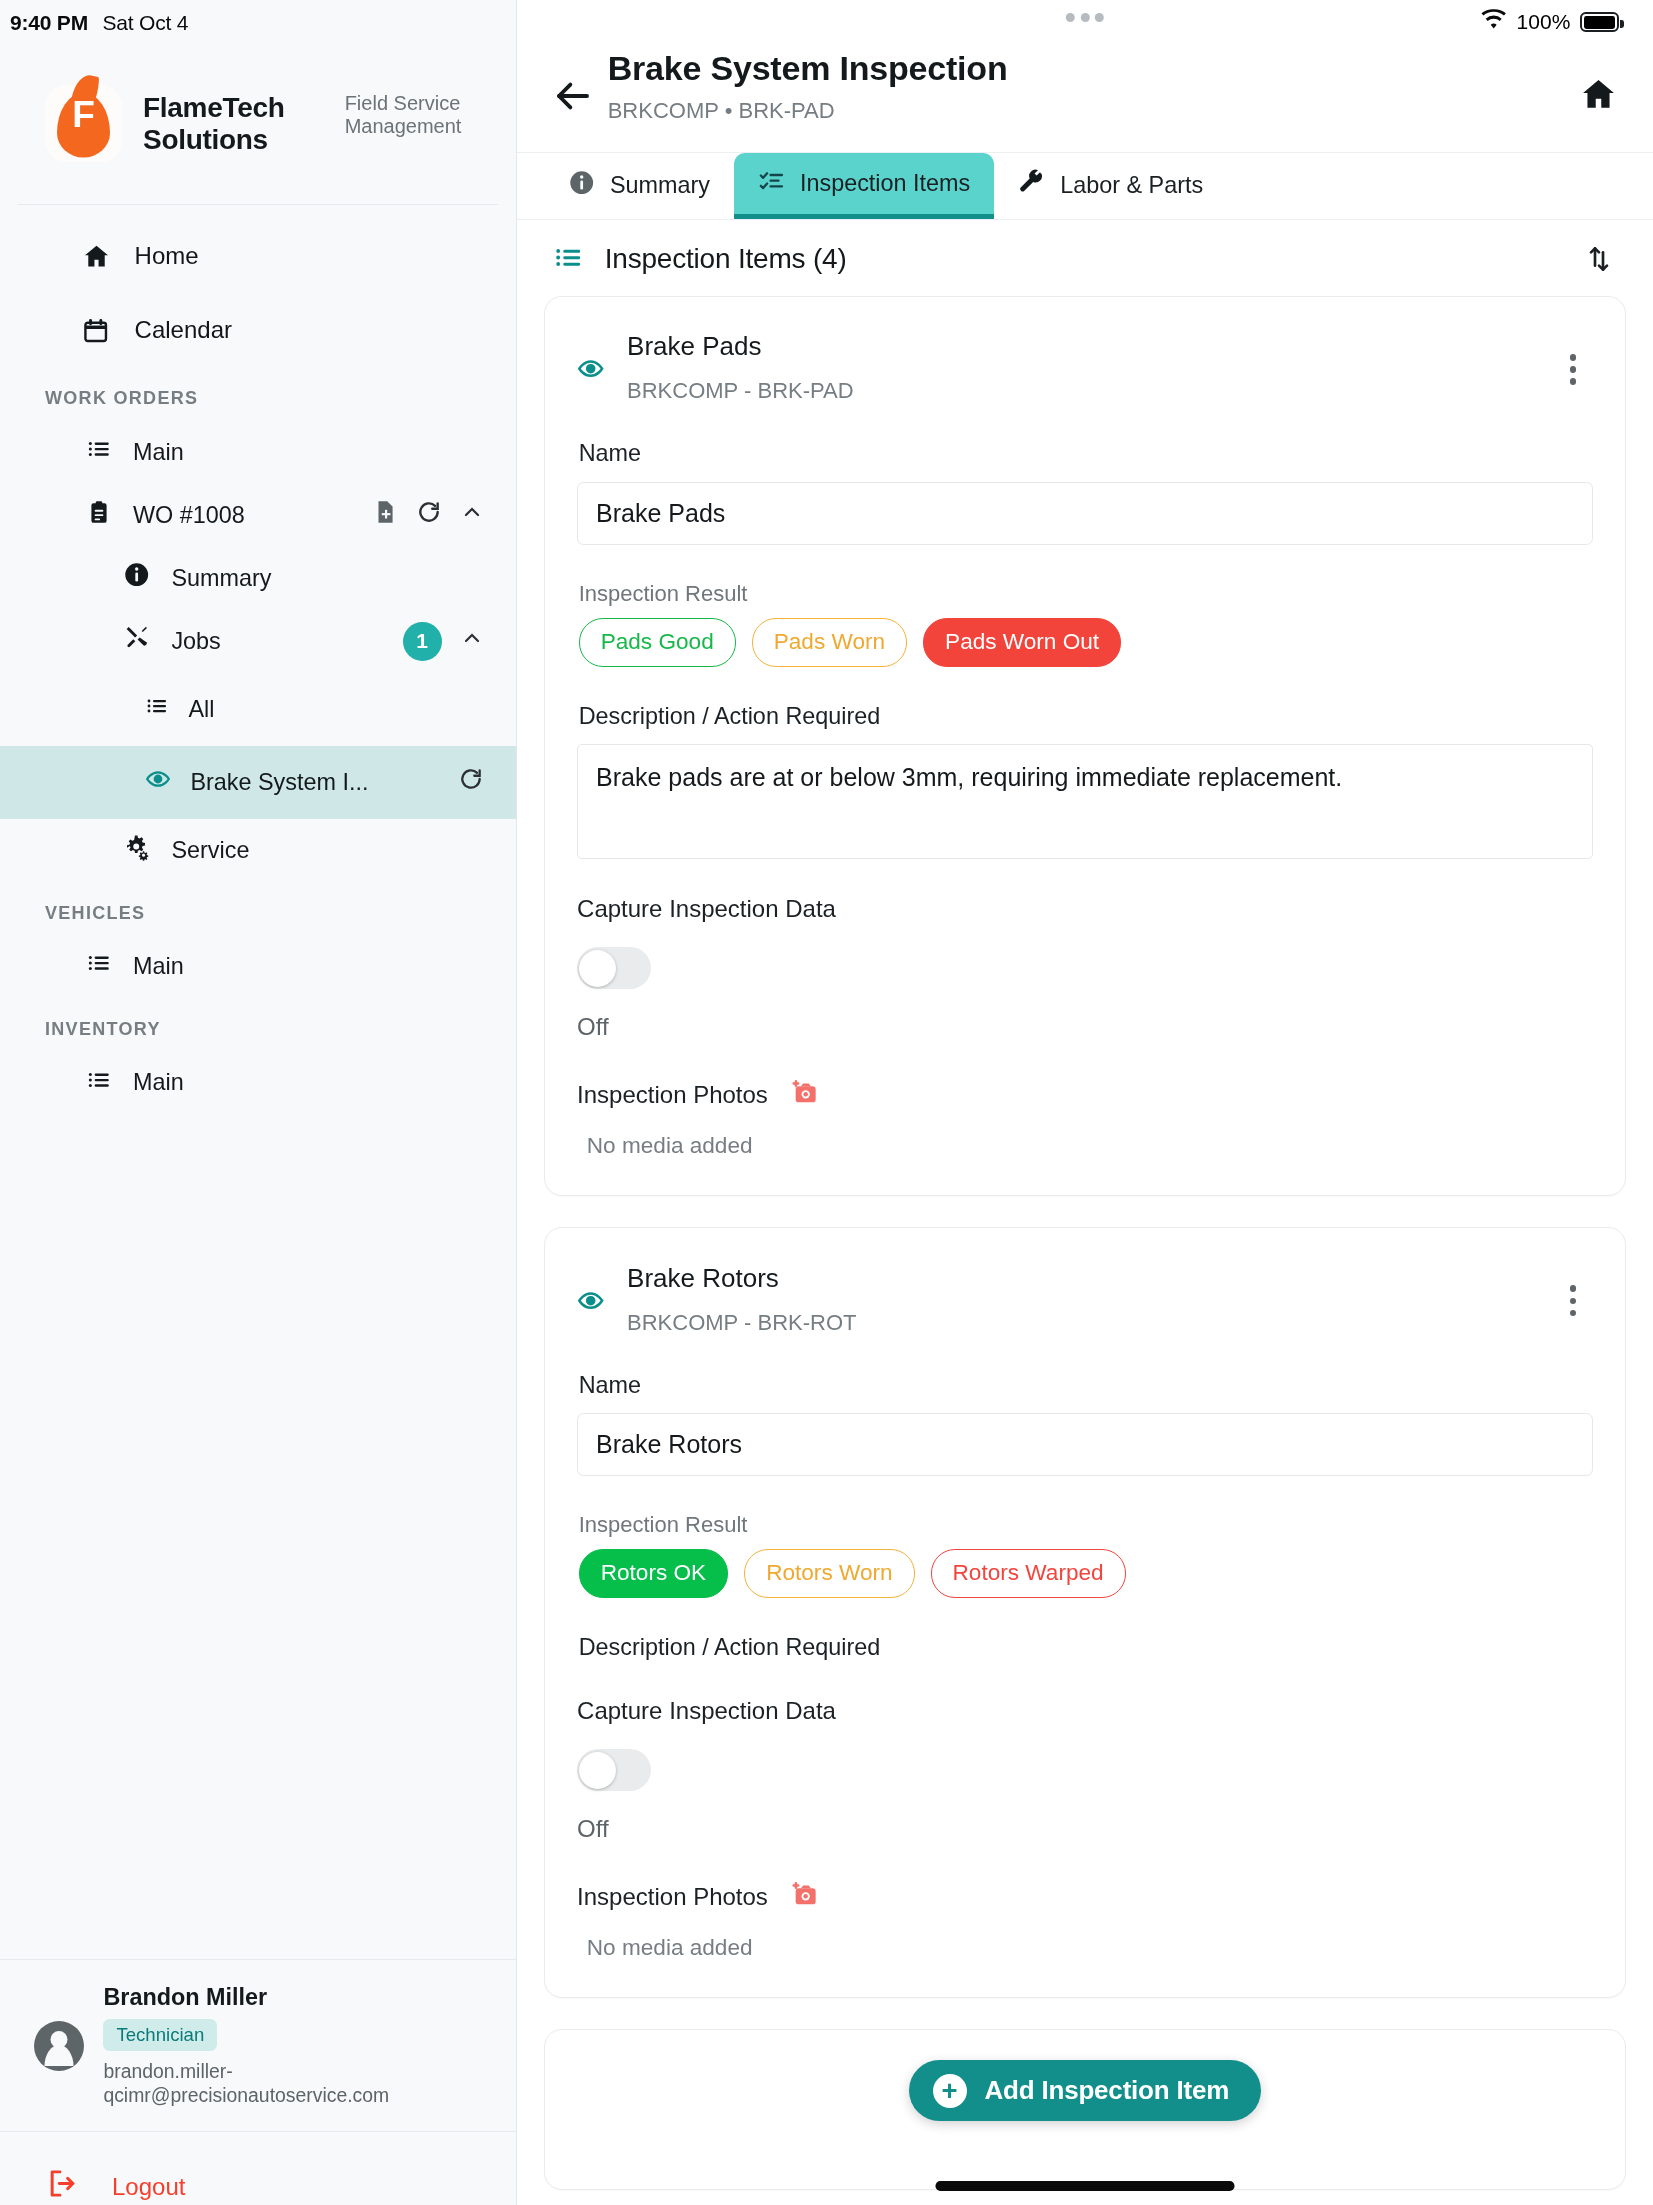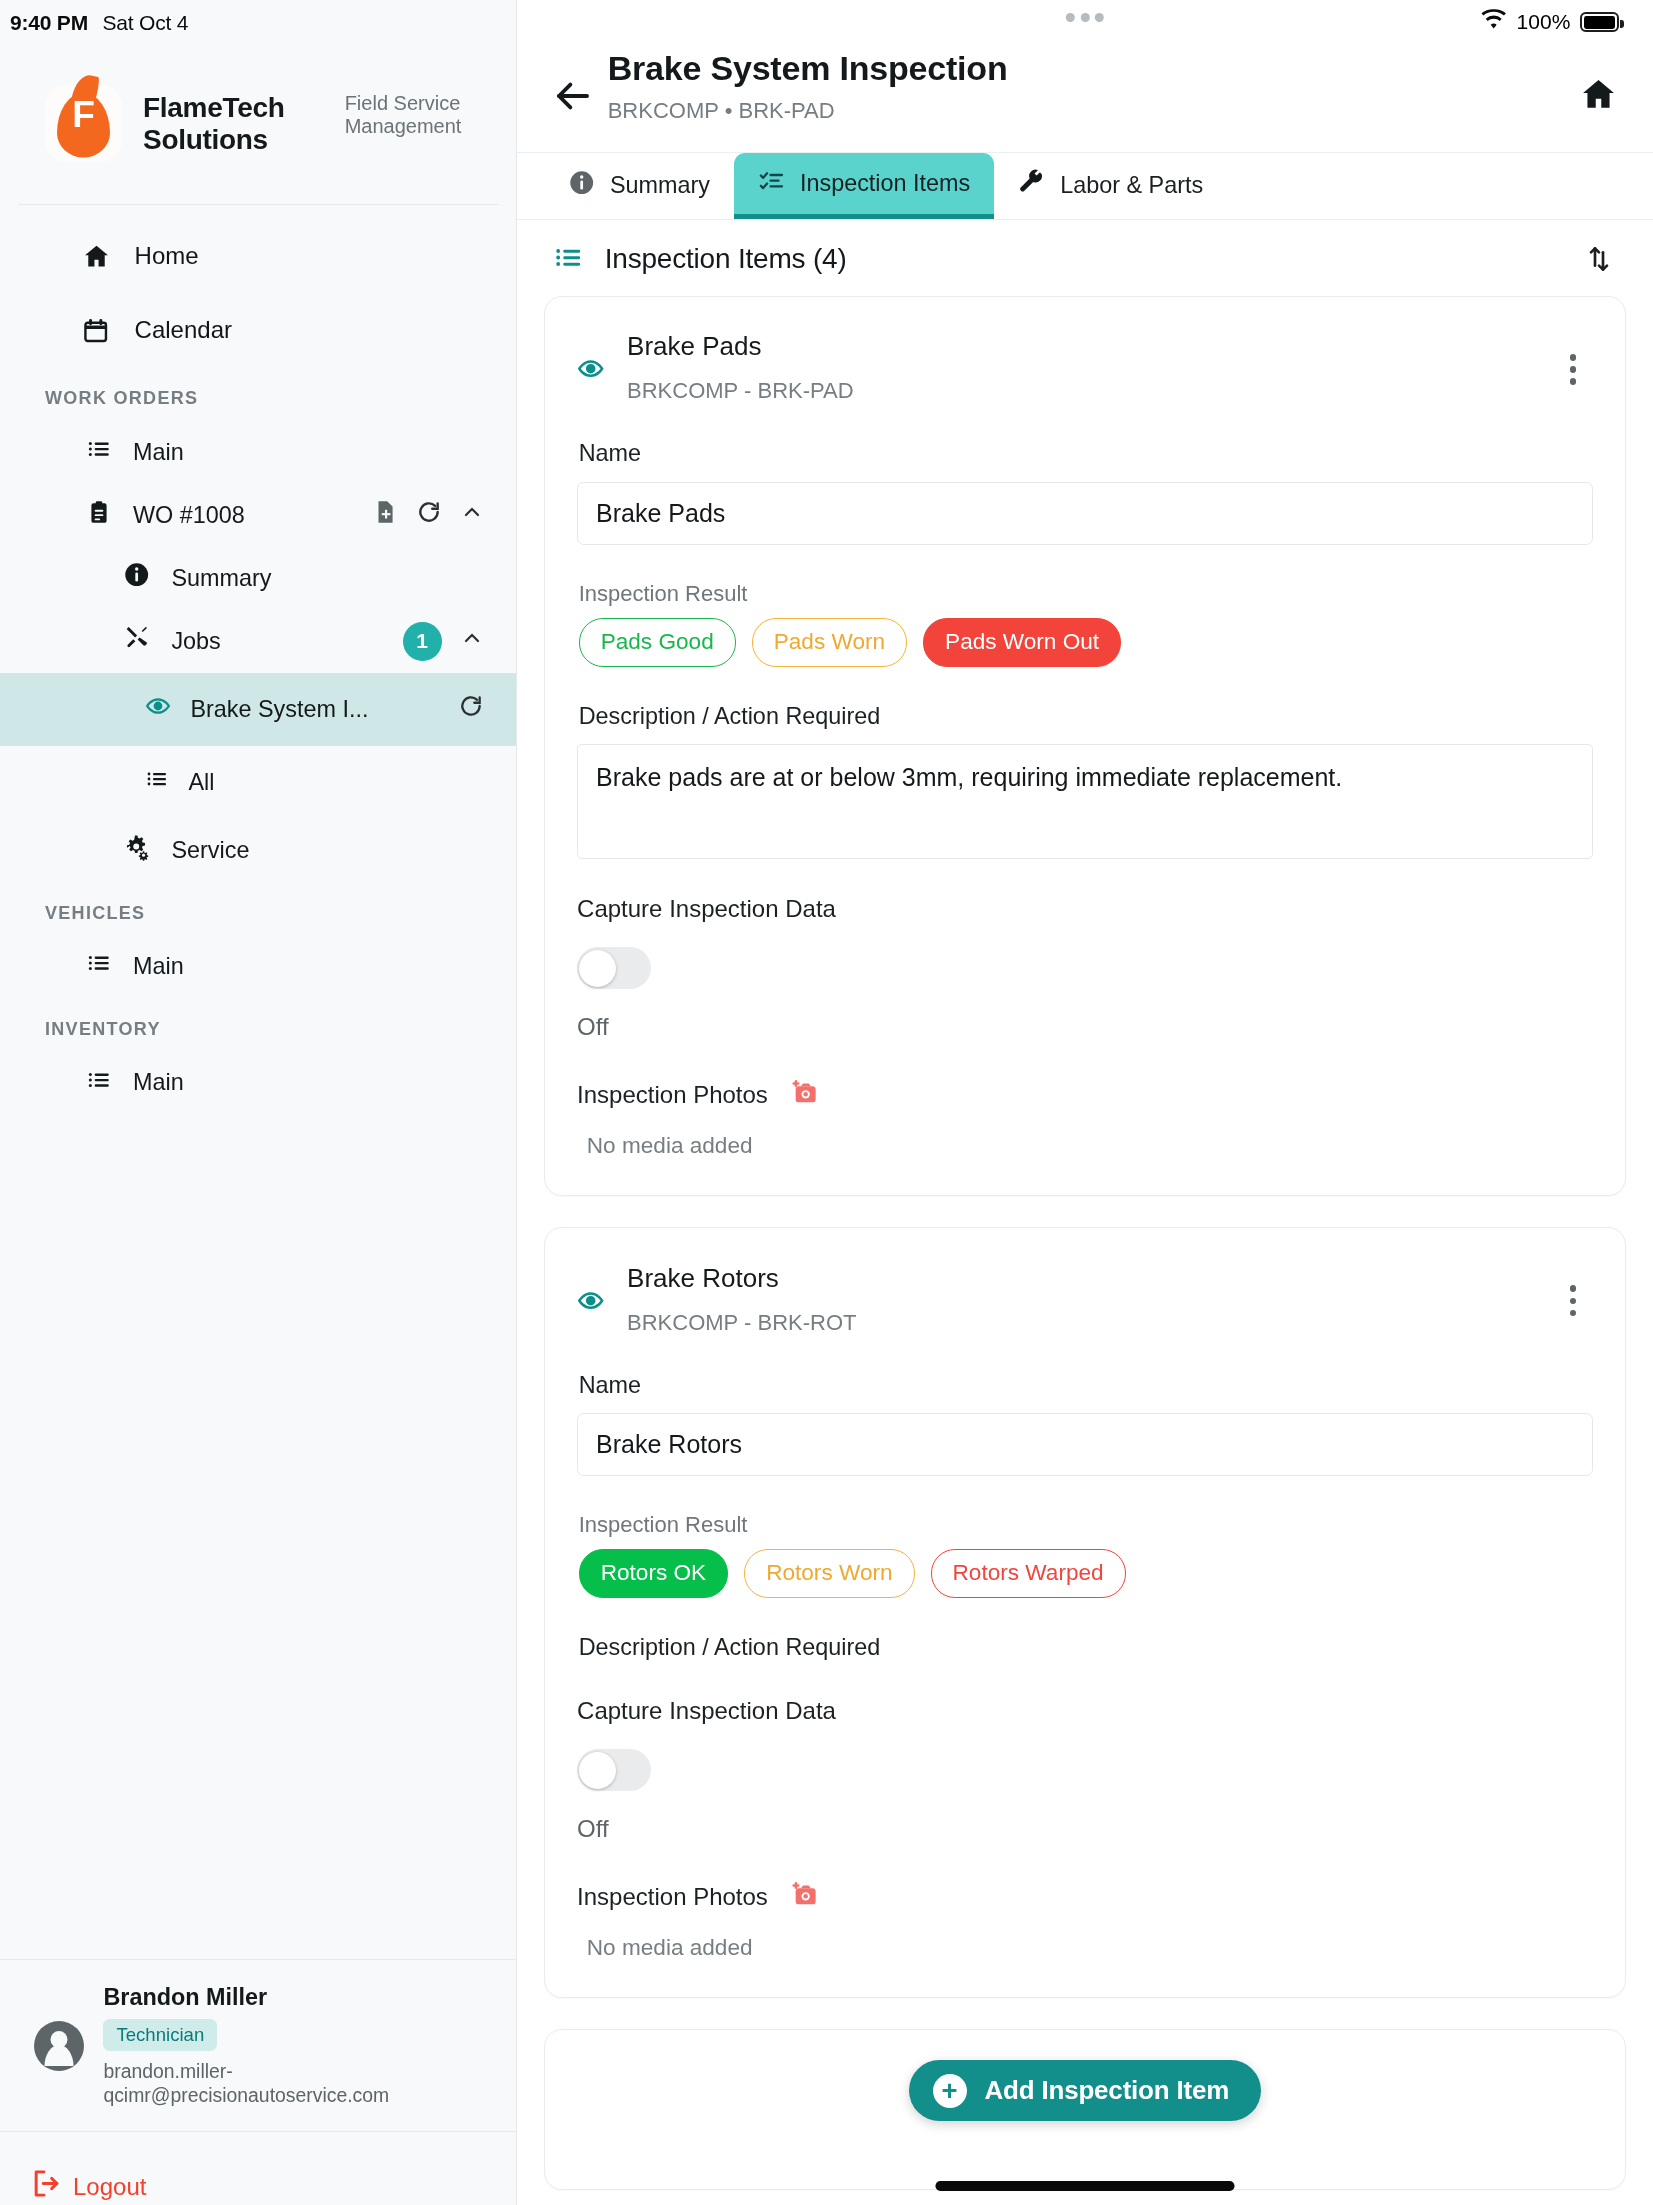--- a/index.html
+++ b/index.html
@@ -117,22 +117,22 @@
     border-radius:50% 50% 0 0 / 100% 100% 0 0; background:#f7f9fa; transform:translateX(-50%);
   }
   .user-info { display: flex; flex-direction: column; gap: 7.3px; min-width: 0; }
   .user-name { font-size: 23.4px; font-weight: 700; color: #14191c; }
   .role-pill {
     align-self: flex-start; background: #cfeceb; color: #0b7b79;
     font-size: 18.6px; border-radius: 6.5px; padding: 4.8px 13px 5.7px;
   }
   .user-email { font-size: 19.4px; color: #5c6468; line-height: 1.25; word-break: break-word; max-width: 331px;}
   .logout {
-    display: flex; align-items: center; gap: 11px;
-    padding: 36px 0 0 31px; color: #f53f2c; font-size: 24px; cursor: pointer;
+    display: flex; align-items: center; gap: 34px;
+    padding: 36px 0 0 47px; color: #f53f2c; font-size: 24px; cursor: pointer;
   }
 
   
   .main { width: 1137px; height: 2205px; background: #ffffff; position: relative; display: flex; flex-direction: column; }
 
   .main-status {
     height: 45px; display: flex; align-items: center; justify-content: space-between;
     padding: 0 34px 0 0; position: relative;
   }
   .dots-handle {
@@ -369,51 +369,51 @@
           <span class="spacer"></span>
           <span class="badge-count">1</span>
           <span class="chev">
             <svg width="24" height="24" viewBox="0 0 24 24" fill="none" stroke="#2a3034" stroke-width="2.2" stroke-linecap="round">
                 <path d="M6 15l6-6 6 6"></path>
               </svg>
           </span>
         </div>
       </div>
 
+      <div class="nav-sub3">
+        <span class="ico">
+          <svg width="24" height="24" viewBox="0 0 24 24" fill="#14191c">
+              <circle cx="4" cy="7" r="1.4"></circle>
+              <circle cx="4" cy="12" r="1.4"></circle>
+              <circle cx="4" cy="17" r="1.4"></circle>
+              <rect x="8" y="6" width="13" height="2.2" rx="1"></rect>
+              <rect x="8" y="11" width="13" height="2.2" rx="1"></rect>
+              <rect x="8" y="16" width="13" height="2.2" rx="1"></rect>
+            </svg>
+        </span>
+        <span>All</span>
+      </div>
+
       <div class="nav-sub3 active">
         <span class="ico">
           <svg width="26" height="26" viewBox="0 0 24 24" fill="none" stroke="#0b8f8b" stroke-width="2.1">
               <path d="M2 12s3.6-6.2 10-6.2S22 12 22 12s-3.6 6.2-10 6.2S2 12 2 12z"></path>
               <circle cx="12" cy="12" r="3" fill="#0b8f8b"></circle>
             </svg>
         </span>
         <div class="nav-row-spread">
           <span>Brake System I...</span>
           <span class="spacer"></span>
           <span>
             <svg width="26" height="26" viewBox="0 0 24 24" fill="none" stroke="#2a3034" stroke-width="2.1" stroke-linecap="round">
                 <path d="M20 12a8 8 0 1 1-2.4-5.7"></path>
                 <path d="M20 4v5h-5"></path>
               </svg>
           </span>
         </div>
-      </div>
-
-      <div class="nav-sub3">
-        <span class="ico">
-          <svg width="24" height="24" viewBox="0 0 24 24" fill="#14191c">
-              <circle cx="4" cy="7" r="1.4"></circle>
-              <circle cx="4" cy="12" r="1.4"></circle>
-              <circle cx="4" cy="17" r="1.4"></circle>
-              <rect x="8" y="6" width="13" height="2.2" rx="1"></rect>
-              <rect x="8" y="11" width="13" height="2.2" rx="1"></rect>
-              <rect x="8" y="16" width="13" height="2.2" rx="1"></rect>
-            </svg>
-        </span>
-        <span>All</span>
       </div>
 
       <div class="nav-sub2">
         <span class="ico">
           <svg width="27.4" height="27.4" viewBox="0 0 24 24" fill="#14191c">
               <path d="M10.5 2.2h2.2l.35 2.05 1.5.62 1.7-1.2 1.55 1.55-1.2 1.7.62 1.5 2.05.35v2.2l-2.05.35-.62 1.5 1.2 1.7-1.55 1.55-1.7-1.2-1.5.62-.35 2.05h-2.2l-.35-2.05-1.5-.62-1.7 1.2-1.55-1.55 1.2-1.7-.62-1.5L3.5 12.9v-2.2l2.05-.35.62-1.5-1.2-1.7L6.52 5.6l1.7 1.2 1.5-.62z"></path>
               <circle cx="11.6" cy="11.8" r="2.6" fill="#f7f9fa"></circle>
               <path d="M17.4 16.1h1.2l.2 1.1.8.33.9-.65.85.85-.65.9.33.8 1.1.2v1.2l-1.1.2-.33.8.65.9-.85.85-.9-.65-.8.33-.2 1.1h-1.2l-.2-1.1-.8-.33-.9.65-.85-.85.65-.9-.33-.8-1.1-.2v-1.2l1.1-.2.33-.8-.65-.9.85-.85.9.65.8-.33z"></path>
               <circle cx="18" cy="19.4" r="1.35" fill="#f7f9fa"></circle>
             </svg>

